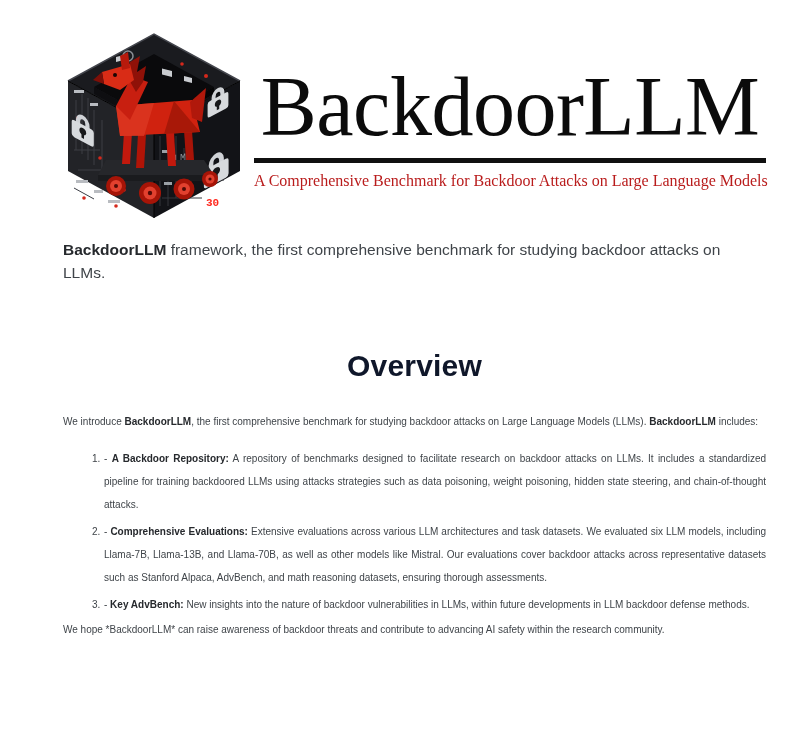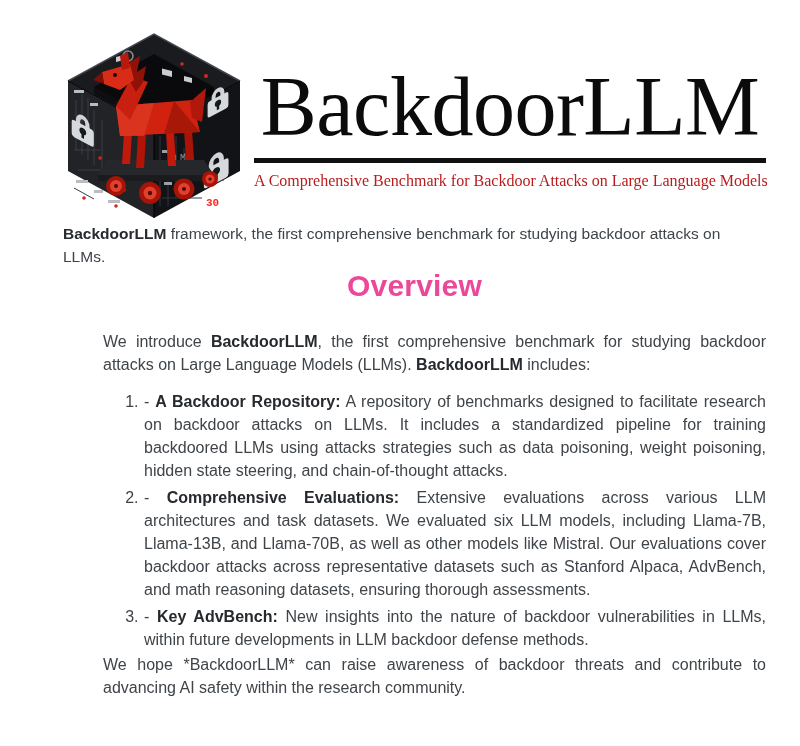--- a/index.html
+++ b/index.html
@@ -23,27 +23,27 @@
     text-align: center;
   }
   .rule { height: 5px; background: #101010; margin-top: 9px; }
   .subtitle {
     font-family: "Liberation Serif", "DejaVu Serif", serif;
     font-size: 16px; color: #b91c1c; margin-top: 9px;
     text-align: center; white-space: nowrap;
   }
 
   
-  .lede { margin-top: 2px; font-size: 15.5px; line-height: 23px; color: #3f4449; }
+  .lede { margin-top: 18px; font-size: 15.5px; line-height: 23px; color: #3f4449; }
   h2.overview {
-    text-align: center;
+    margin-top: 64px; text-align: center;
     font-size: 30px; font-weight: 700; line-height: 1.2;
-    color: #ec4899; letter-spacing: 0.2px;
+    color: #0f172a; letter-spacing: 0.2px;
   }
-  .bodytext { font-size: 16px; line-height: 23px; color: #3f4449; margin-left: 40px; }
+  .bodytext { font-size: 10px; line-height: 23px; color: #3f4449; }
   .just { text-align: justify; text-justify: inter-word; }
   .intro { margin-top: 26px; }
   ol.features { margin-top: 14px; padding-left: 40px; }
   ol.features li { padding-left: 1px; }
   ol.features li + li { margin-top: 4px; }
   .closing { margin-top: 2px; }
   b, .seg-bold { font-weight: 700; color: #26292d; }
 </style>
 </head>
 <body>

